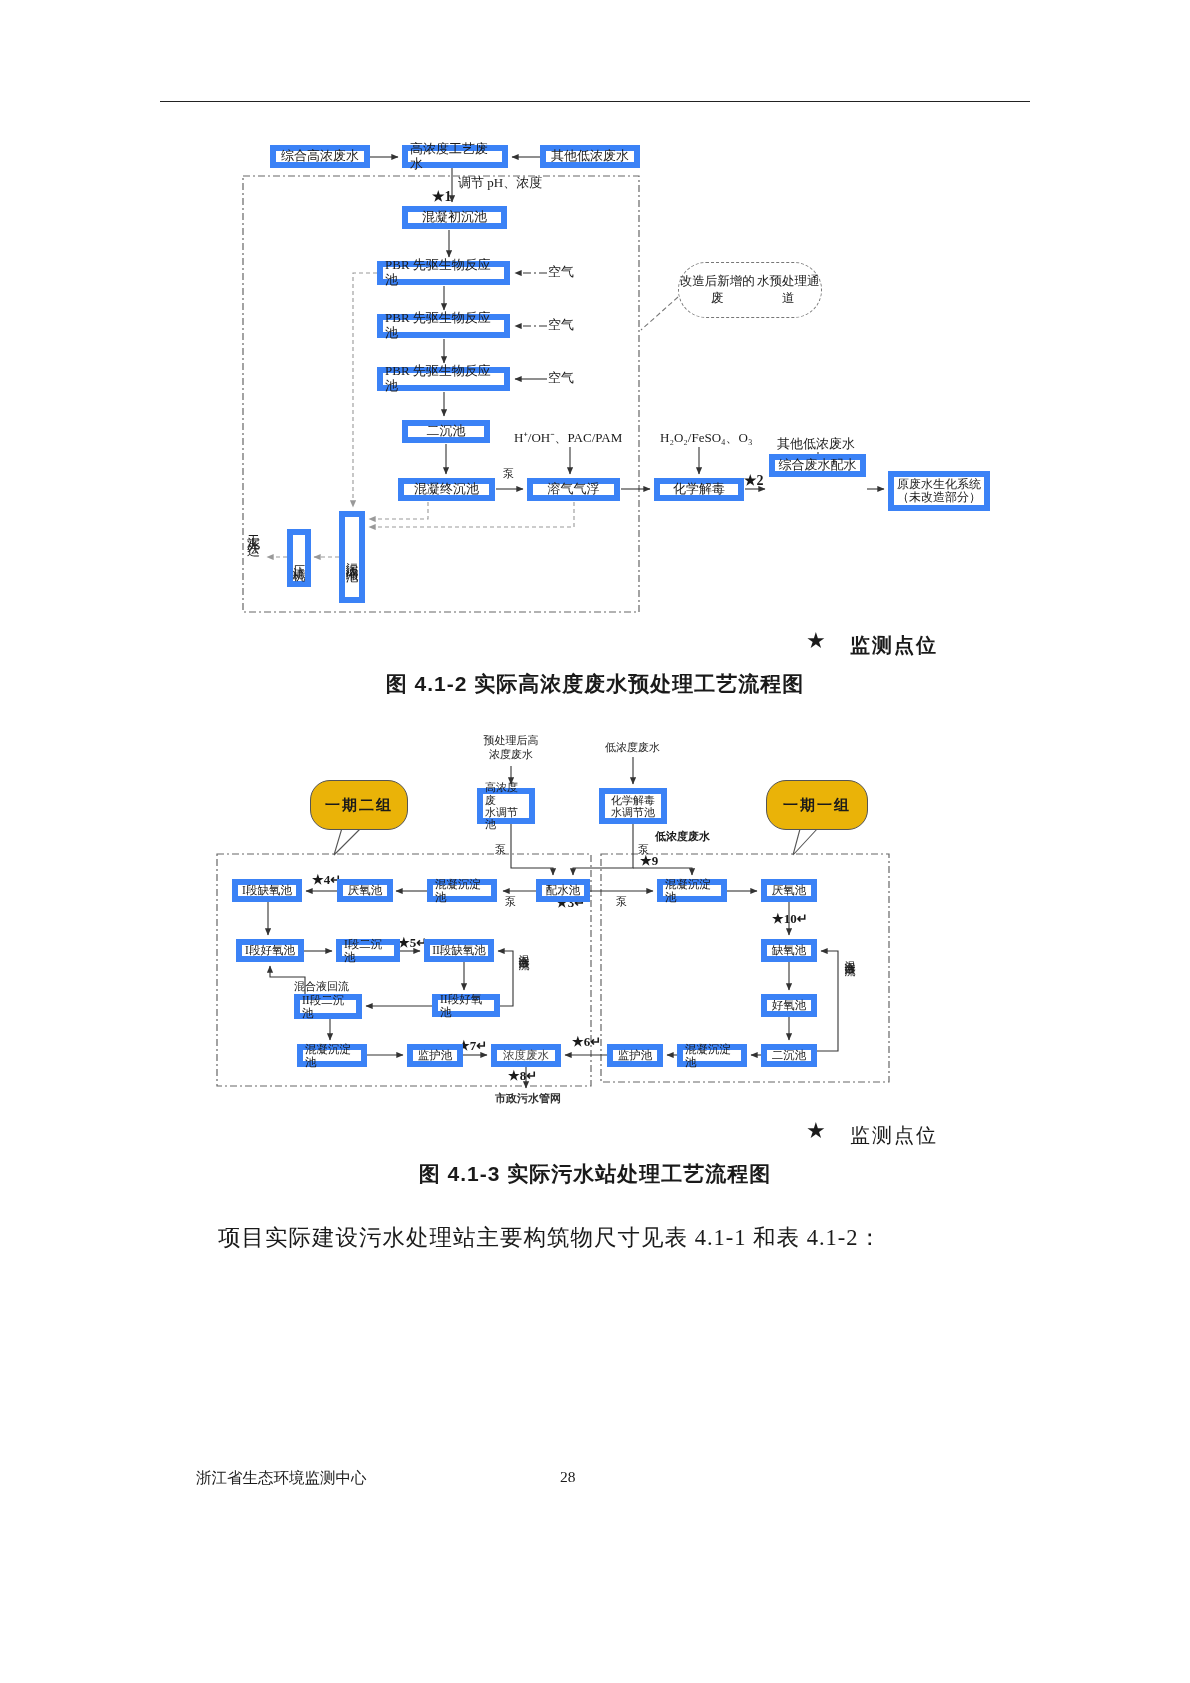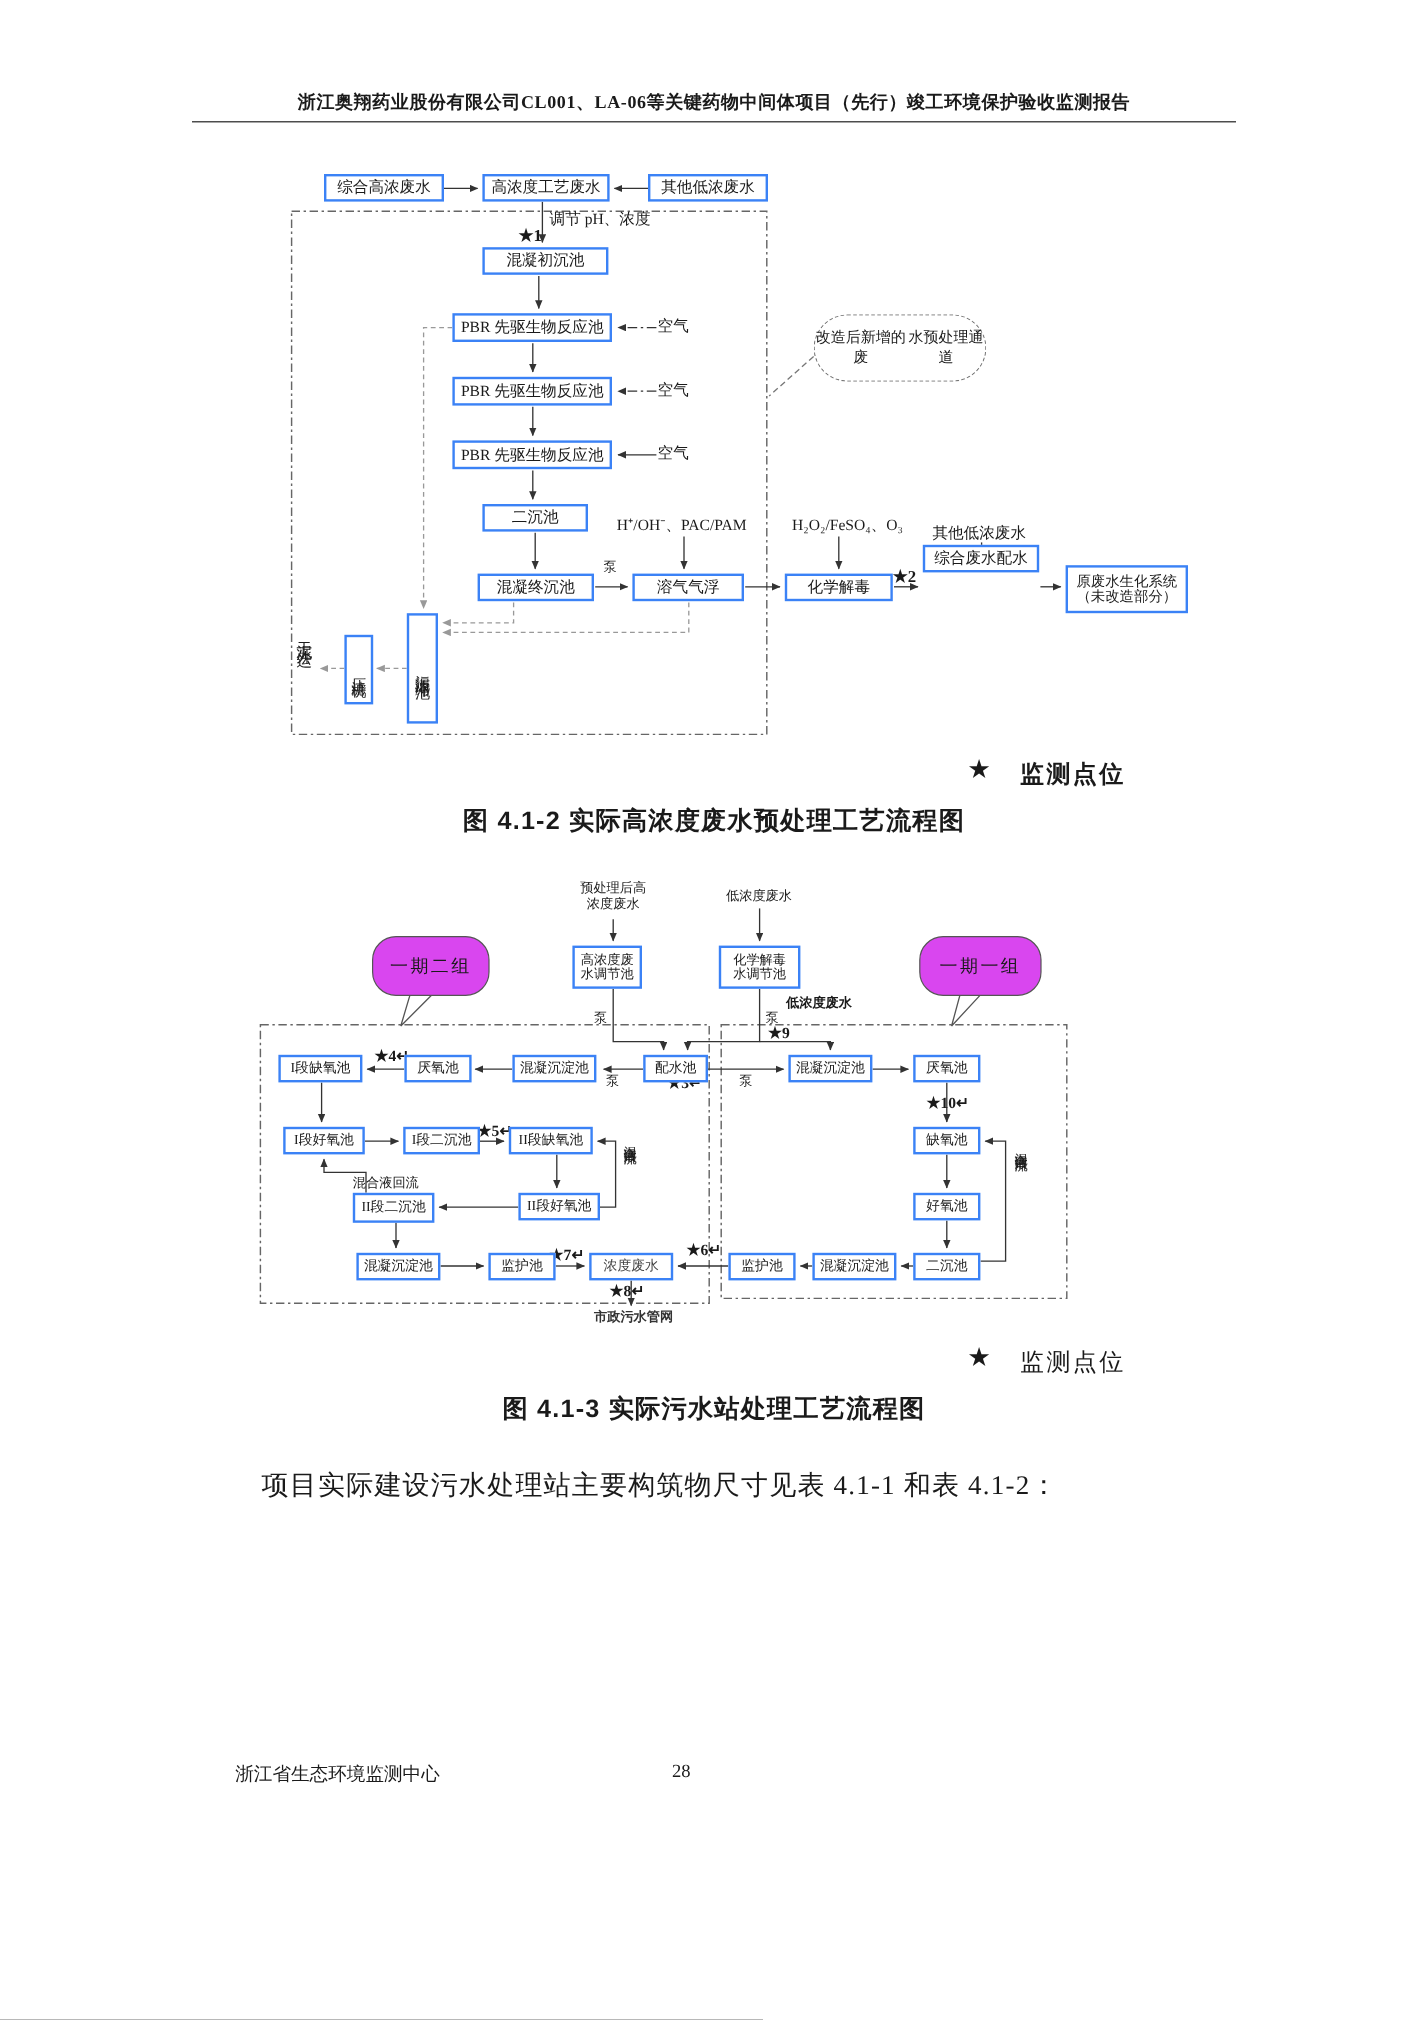--- a/index.html
+++ b/index.html
@@ -3,51 +3,50 @@
 <meta charset="utf-8">
 <style>
   html,body{margin:0;padding:0;background:#888;}
   .page{position:relative;width:1190px;height:1683px;background:#fff;margin:0 auto;
         font-family:"Liberation Serif", serif;color:#1a1a1a;overflow:hidden;}
   .abs{position:absolute;}
   .hdr{position:absolute;left:0;top:76px;width:100%;text-align:center;
        font-size:15px;font-weight:bold;letter-spacing:0.5px;}
   .hdr-rule{position:absolute;left:160px;top:101px;width:870px;border-top:1.5px solid #222;}
   svg.layer{position:absolute;left:0;top:0;pointer-events:none;}
-  .fbox{position:absolute;border:2px solid #3b82f6;background:#fff;display:flex;
+  .fbox{position:absolute;border:6px solid #3b82f6;background:#fff;display:flex;
         flex-direction:column;align-items:center;justify-content:center;
         font-size:13px;line-height:1.12;box-sizing:border-box;padding:1px 2px;}
   .fbox.sm{font-size:11.5px;}
   .fbox.xs{font-size:11px;}
   .vbox{writing-mode:vertical-rl;text-orientation:upright;letter-spacing:2px;
         flex-direction:row;}
   .lbl{position:absolute;font-size:13px;white-space:nowrap;line-height:1.1;}
   .lbl.xs{font-size:11px;}
   .vtext{position:absolute;writing-mode:vertical-rl;text-orientation:upright;
          font-size:13px;letter-spacing:3px;}
   .star{position:absolute;font-size:13px;font-weight:bold;white-space:nowrap;}
   .cloud{position:absolute;border:1.3px dashed #777;border-radius:28px;background:#fff;
          display:flex;flex-direction:row;align-items:center;justify-content:center;
          font-size:12.5px;line-height:1.35;text-align:center;}
-  .bubble{position:absolute;border:1.2px solid #555;border-radius:20px;background:#d946ef;
-          display:flex;align-items:center;justify-content:center;font-size:15px;letter-spacing:2px;}
+  .bubble{position:absolute;border:1.2px solid #555;border-radius:20px;background:#eab308;
+          display:flex;align-items:center;justify-content:center;font-size:15px;letter-spacing:2px;font-weight:bold;}
   .caption{position:absolute;left:0;width:100%;text-align:center;font-weight:bold;
            font-size:21px;font-family:"Liberation Sans", sans-serif;letter-spacing:1px;}
   .legend-star{position:absolute;font-size:22px;}
   .legend-txt{position:absolute;font-size:20px;letter-spacing:2px;}
   .legend-txt.b{font-weight:bold;font-family:"Liberation Sans", sans-serif;}
   .para{position:absolute;font-size:22.5px;letter-spacing:1px;}
   .foot{position:absolute;font-size:15.5px;}
 </style>
 </head>
 <body>
 
 <div class="page">
 
-  <div class="hdr">浙江奥翔药业股份有限公司CL001、LA-06等关键药物中间体项目（先行）竣工环境保护验收监测报告</div>
   <div class="hdr-rule"></div>
 
   <svg class="layer" width="1190" height="1683" viewBox="0 0 1190 1683">
     <defs>
       <marker id="ah" viewBox="0 0 8 8" markerWidth="7.5" markerHeight="7.5" refX="6.5" refY="3" orient="auto">
         <path d="M0,0L7,3L0,6Z" fill="#333"></path>
       </marker>
       <marker id="ahg" viewBox="0 0 8 8" markerWidth="7.5" markerHeight="7.5" refX="6.5" refY="3" orient="auto">
         <path d="M0,0L7,3L0,6Z" fill="#999"></path>
       </marker>

